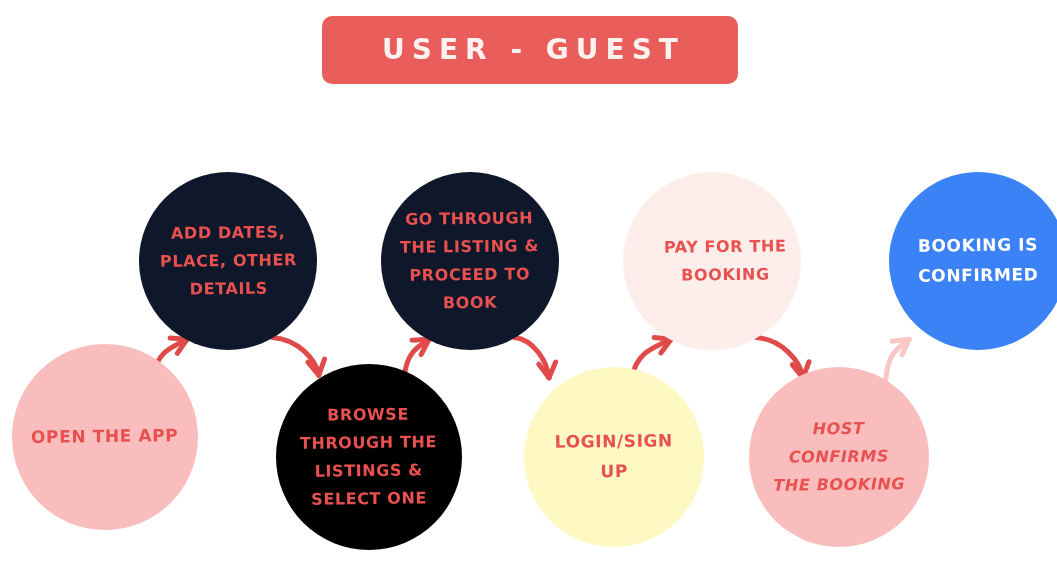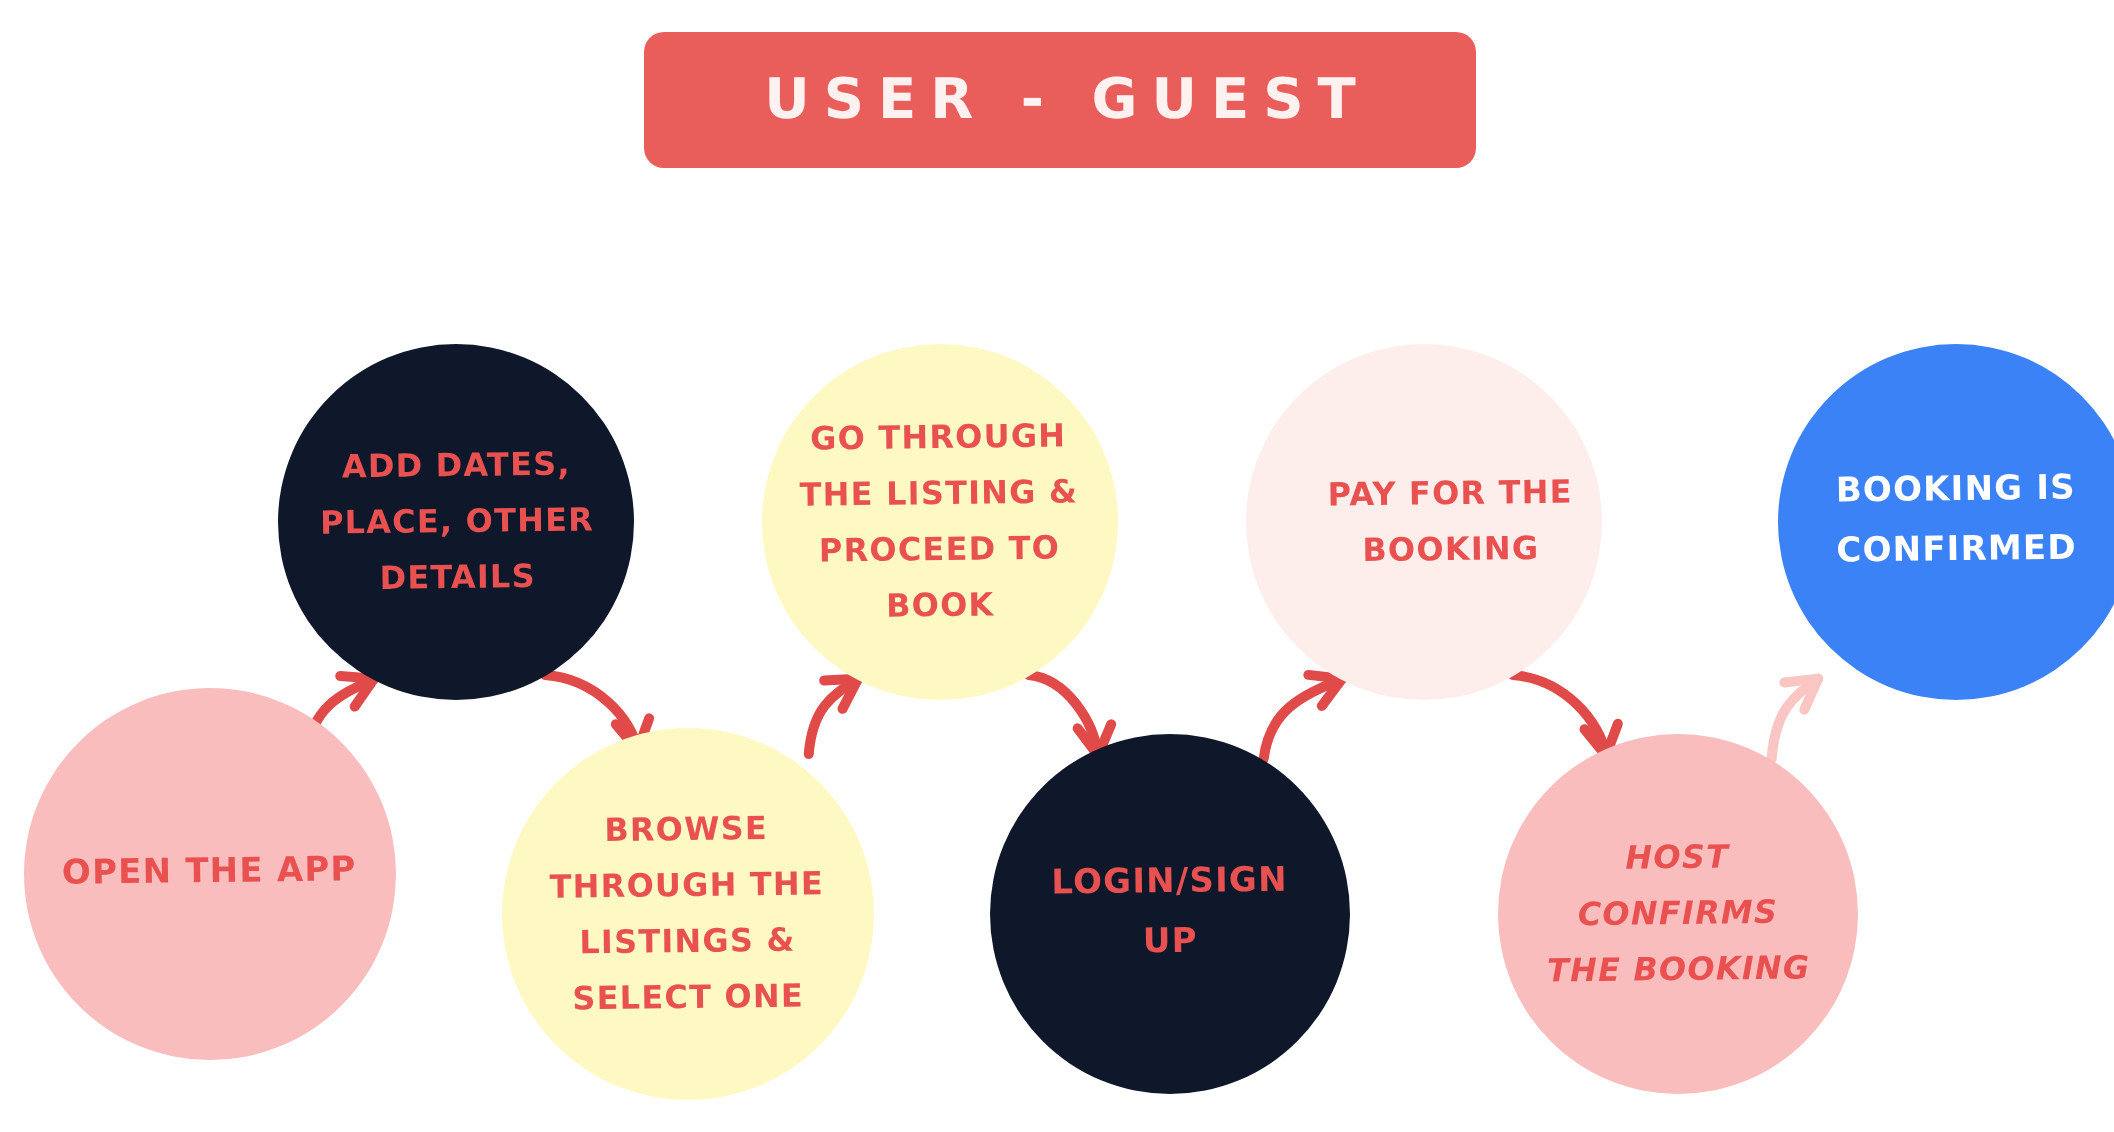--- a/index.html
+++ b/index.html
@@ -125,33 +125,33 @@
 
   <div id="nodes">
       <div class="node" style="left: 12px; top: 344px; width: 186px; height: 186px; background: rgb(250, 189, 189);">
         <span class="node-label" style="color: rgb(232, 81, 79); font-size: 17px;">OPEN THE APP</span>
       </div>
       <div class="node" style="left: 139px; top: 172px; width: 178px; height: 178px; background: #0f172a;">
         <span class="node-label" style="color: rgb(232, 81, 79); font-size: 16px;">ADD DATES,
 PLACE, OTHER
 DETAILS</span>
       </div>
-      <div class="node" style="left: 251px; top: 364px; width: 186px; height: 186px; background: #fef9c3;">
+      <div class="node" style="left: 276px; top: 364px; width: 186px; height: 186px; background: #000000;">
         <span class="node-label" style="color: rgb(232, 81, 79); font-size: 16px;">BROWSE
 THROUGH THE
 LISTINGS &amp;
 SELECT ONE</span>
       </div>
-      <div class="node" style="left: 381px; top: 172px; width: 178px; height: 178px; background: #fef9c3; justify-content: center;">
+      <div class="node" style="left: 381px; top: 172px; width: 178px; height: 178px; background: #0f172a; justify-content: center;">
         <span class="node-label" style="color: rgb(232, 81, 79); font-size: 16px;">GO THROUGH
 THE LISTING &amp;
 PROCEED TO
 BOOK</span>
       </div>
-      <div class="node" style="left: 495px; top: 367px; width: 180px; height: 180px; background: #0f172a;">
+      <div class="node" style="left: 524px; top: 367px; width: 180px; height: 180px; background: #fef9c3;">
         <span class="node-label" style="color: rgb(232, 81, 79); font-size: 17px;">LOGIN/SIGN UP</span>
       </div>
       <div class="node" style="left: 623px; top: 172px; width: 178px; height: 178px; background: rgb(253, 238, 235); justify-content: flex-end;">
         <span class="node-label" style="color: rgb(232, 81, 79); font-size: 16px;">PAY FOR THE
 BOOKING</span>
       </div>
       <div class="node" style="left: 749px; top: 367px; width: 180px; height: 180px; background: rgb(250, 189, 189); font-style: italic;">
         <span class="node-label" style="color: rgb(232, 81, 79); font-size: 16px;">HOST CONFIRMS
 THE BOOKING</span>
       </div>

